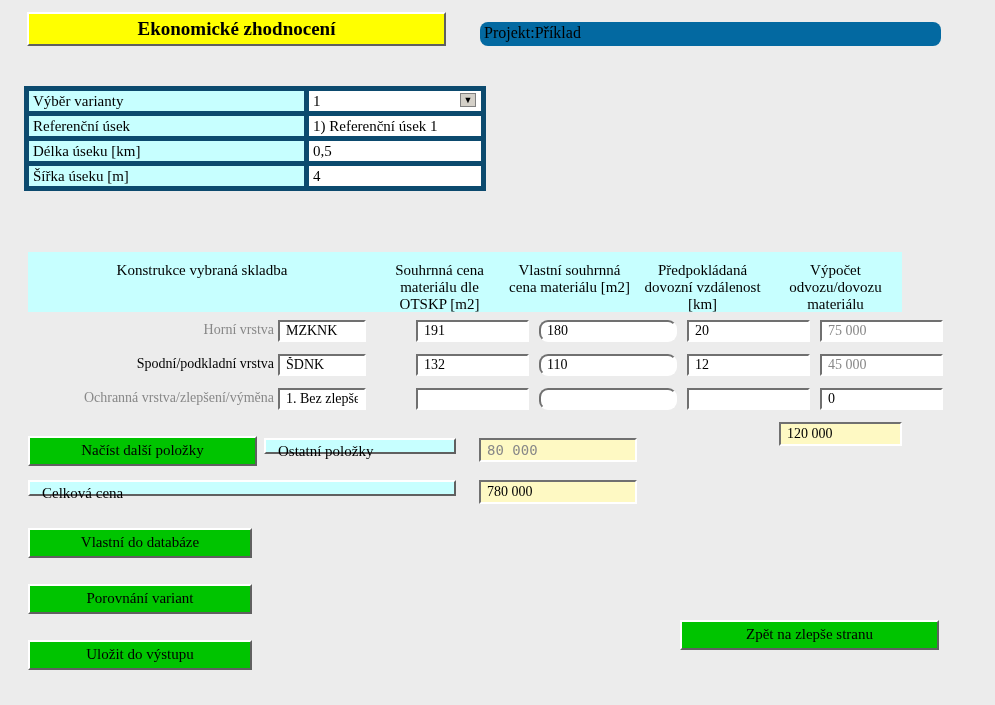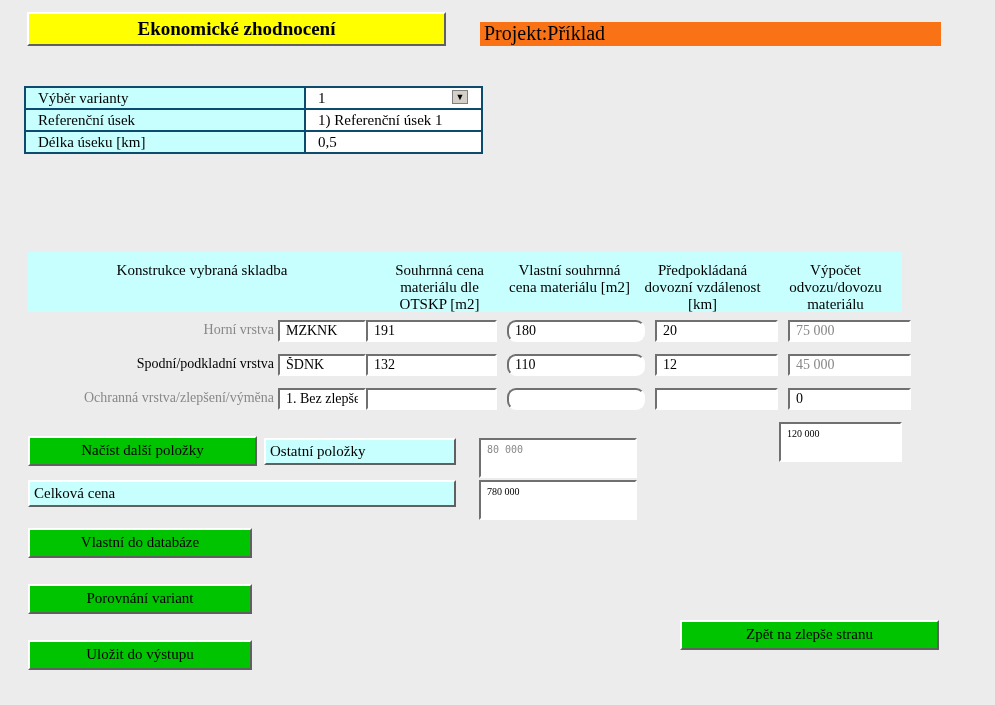--- a/index.html
+++ b/index.html
@@ -23,35 +23,36 @@
   #title-banner{
     position:absolute;left:27px;top:12px;
     width:415px;height:30px;line-height:30px;
     background:#FFFF00;
     font-size:19px;font-weight:bold;text-align:center;
   }
   
   #project-banner{
     position:absolute;left:480px;top:22px;
     width:461px;height:24px;line-height:22px;
-    background:#f97316;
-    font-size:20px;
+    background:#0369a1;
+    font-size:16px;
     padding-left:4px;
     box-sizing:border-box;
+    border-radius:8px;
   }
   
   #param-table{
     position:absolute;left:24px;top:86px;
     border-collapse:collapse;
   }
   #param-table td{
-    border:2px solid #0c4a6e;
+    border:5px solid #0c4a6e;
     font-size:15px;
     height:20px;line-height:20px;
-    padding:0 12px;
+    padding:0 4px;
     box-sizing:border-box;
   }
   #param-table td.lbl{
     width:280px;background:#C7FFFF;
   }
   #param-table td.val{
     width:177px;background:#FFF;
   }
   .dd-arrow{
     float:right;margin-top:2px;margin-right:1px;
@@ -95,53 +96,53 @@
     font-family:"Times New Roman",Times,serif;
     font-size:14px;
     padding:0 6px;
   }
   .row-lbl{
     width:250px;height:22px;line-height:20px;
     text-align:right;padding-right:4px;
     font-size:14px;
     box-sizing:border-box;
   }
-  .row-code{width:88px;}
-  .row-c2{width:131px;margin-right:10px;}
+  .row-code{width:88px;margin-right:10px;}
+  .row-c2{width:113px;margin-right:10px;margin-left:40px;}
   .row-c3{width:138px;margin-right:10px;border-radius:9px;}
   .row-c4{width:123px;margin-right:10px;}
   .row-c5{width:123px;}
   .grey{color:#888;}
   
   .gbtn{
     background:#00C400;
     text-align:center;
     font-size:15px;
     height:26px;line-height:24px;
   }
   .gbtn.big{width:220px;}
   
   .cyan-box{
     background:#C7FFFF;
-    height:27px;line-height:22px;
-    padding-left:4px;
+    height:16px;line-height:22px;
+    padding-left:12px;
     box-sizing:border-box;
     font-size:15px;
   }
   
   .sunk{
-    background:#ffffff;
-    height:40px;line-height:20px;
+    background:#fef9c3;
+    height:24px;line-height:20px;
     padding:0 6px;
     box-sizing:border-box;
     border-top:2px solid #707070;
     border-left:2px solid #707070;
     border-right:2px solid #fff;
     border-bottom:2px solid #fff;
-    font-size:10px;
+    font-size:14px;
   }
 </style>
 </head>
 <body>
 
 <div id="title-banner" class="bev">Ekonomické zhodnocení</div>
 <div id="project-banner">Projekt:Příklad</div>
 
 <table id="param-table">
   <tbody>
@@ -153,20 +154,24 @@
     </td>
   </tr>
   <tr>
     <td class="lbl">Referenční úsek</td>
     <td class="val">1) Referenční úsek 1</td>
   </tr>
   <tr>
     <td class="lbl">Délka úseku [km]</td>
     <td class="val">0,5</td>
   </tr>
+  <tr>
+    <td class="lbl">Šířka úseku [m]</td>
+    <td class="val">4</td>
+  </tr>
 </tbody>
   </table>
 
 <div id="grid-head">
   <div class="c1">Konstrukce vybraná skladba</div>
   <div class="c2">Souhrnná cena materiálu dle OTSKP [m2]</div>
   <div class="c3">Vlastní souhrnná cena materiálu [m2]</div>
   <div class="c4">Předpokládaná dovozní vzdálenost [km]</div>
   <div class="c5">Výpočet odvozu/dovozu materiálu</div>
 </div>

